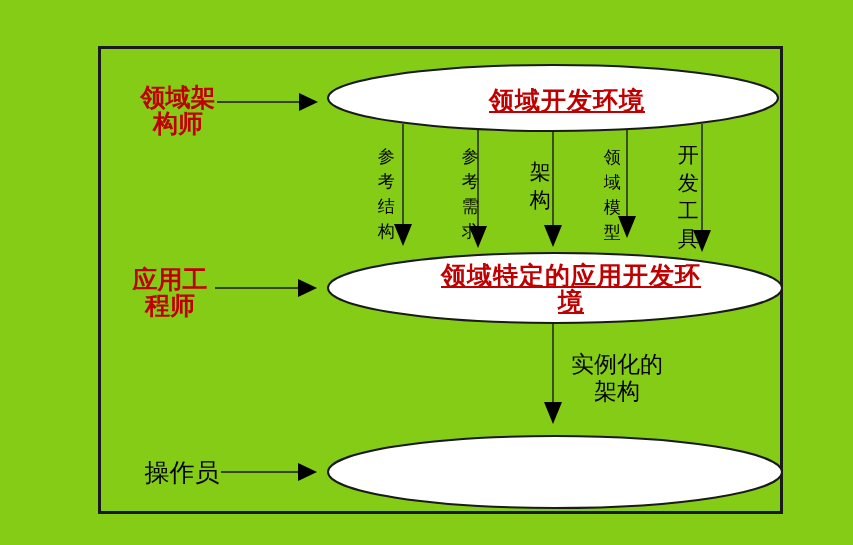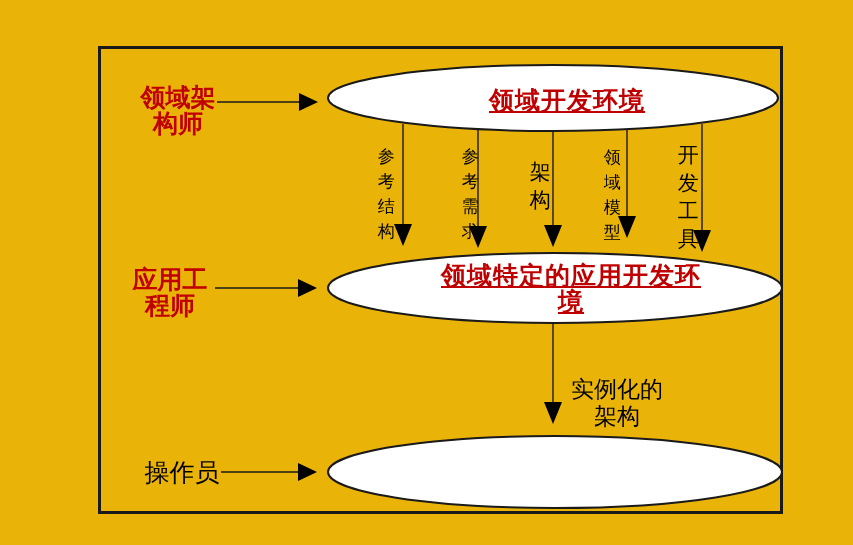--- a/index.html
+++ b/index.html
@@ -5,21 +5,21 @@
   html, body {
     margin: 0;
     padding: 0;
     background: #ffffff;
     font-family: "Liberation Sans", "DejaVu Sans", sans-serif;
   }
   .stage {
     position: relative;
     width: 853px;
     height: 545px;
-    background: #eab308;
+    background: #84cc16;
     overflow: hidden;
   }
   .shapes {
     position: absolute;
     left: 0;
     top: 0;
   }
   .lbl {
     position: absolute;
     transform: translate(-50%, -50%);
@@ -123,16 +123,16 @@
 
   <div class="lbl env red" style="left:567px; top:100px;">领域开发环境</div>
   <div class="lbl env red" style="left:571px; top:288px;">领域特定的应用开发环境</div>
 
   <div class="vlabel vsmall" style="left:369px; top:144px;">参考结构</div>
   <div class="vlabel vsmall" style="left:453px; top:144px;">参考需求</div>
   <div class="vlabel vbig" style="left:529px; top:158px;">架构</div>
   <div class="vlabel vsmall" style="left:595px; top:145px;">领域模型</div>
   <div class="vlabel vbig" style="left:677px; top:141px;">开发工具</div>
 
-  <div class="lbl note" style="left:617px; top:378px;margin-top:25px;">实例化的
+  <div class="lbl note" style="left:617px; top:378px;">实例化的
 架构</div>
 
 </div>
 
 </body></html>

